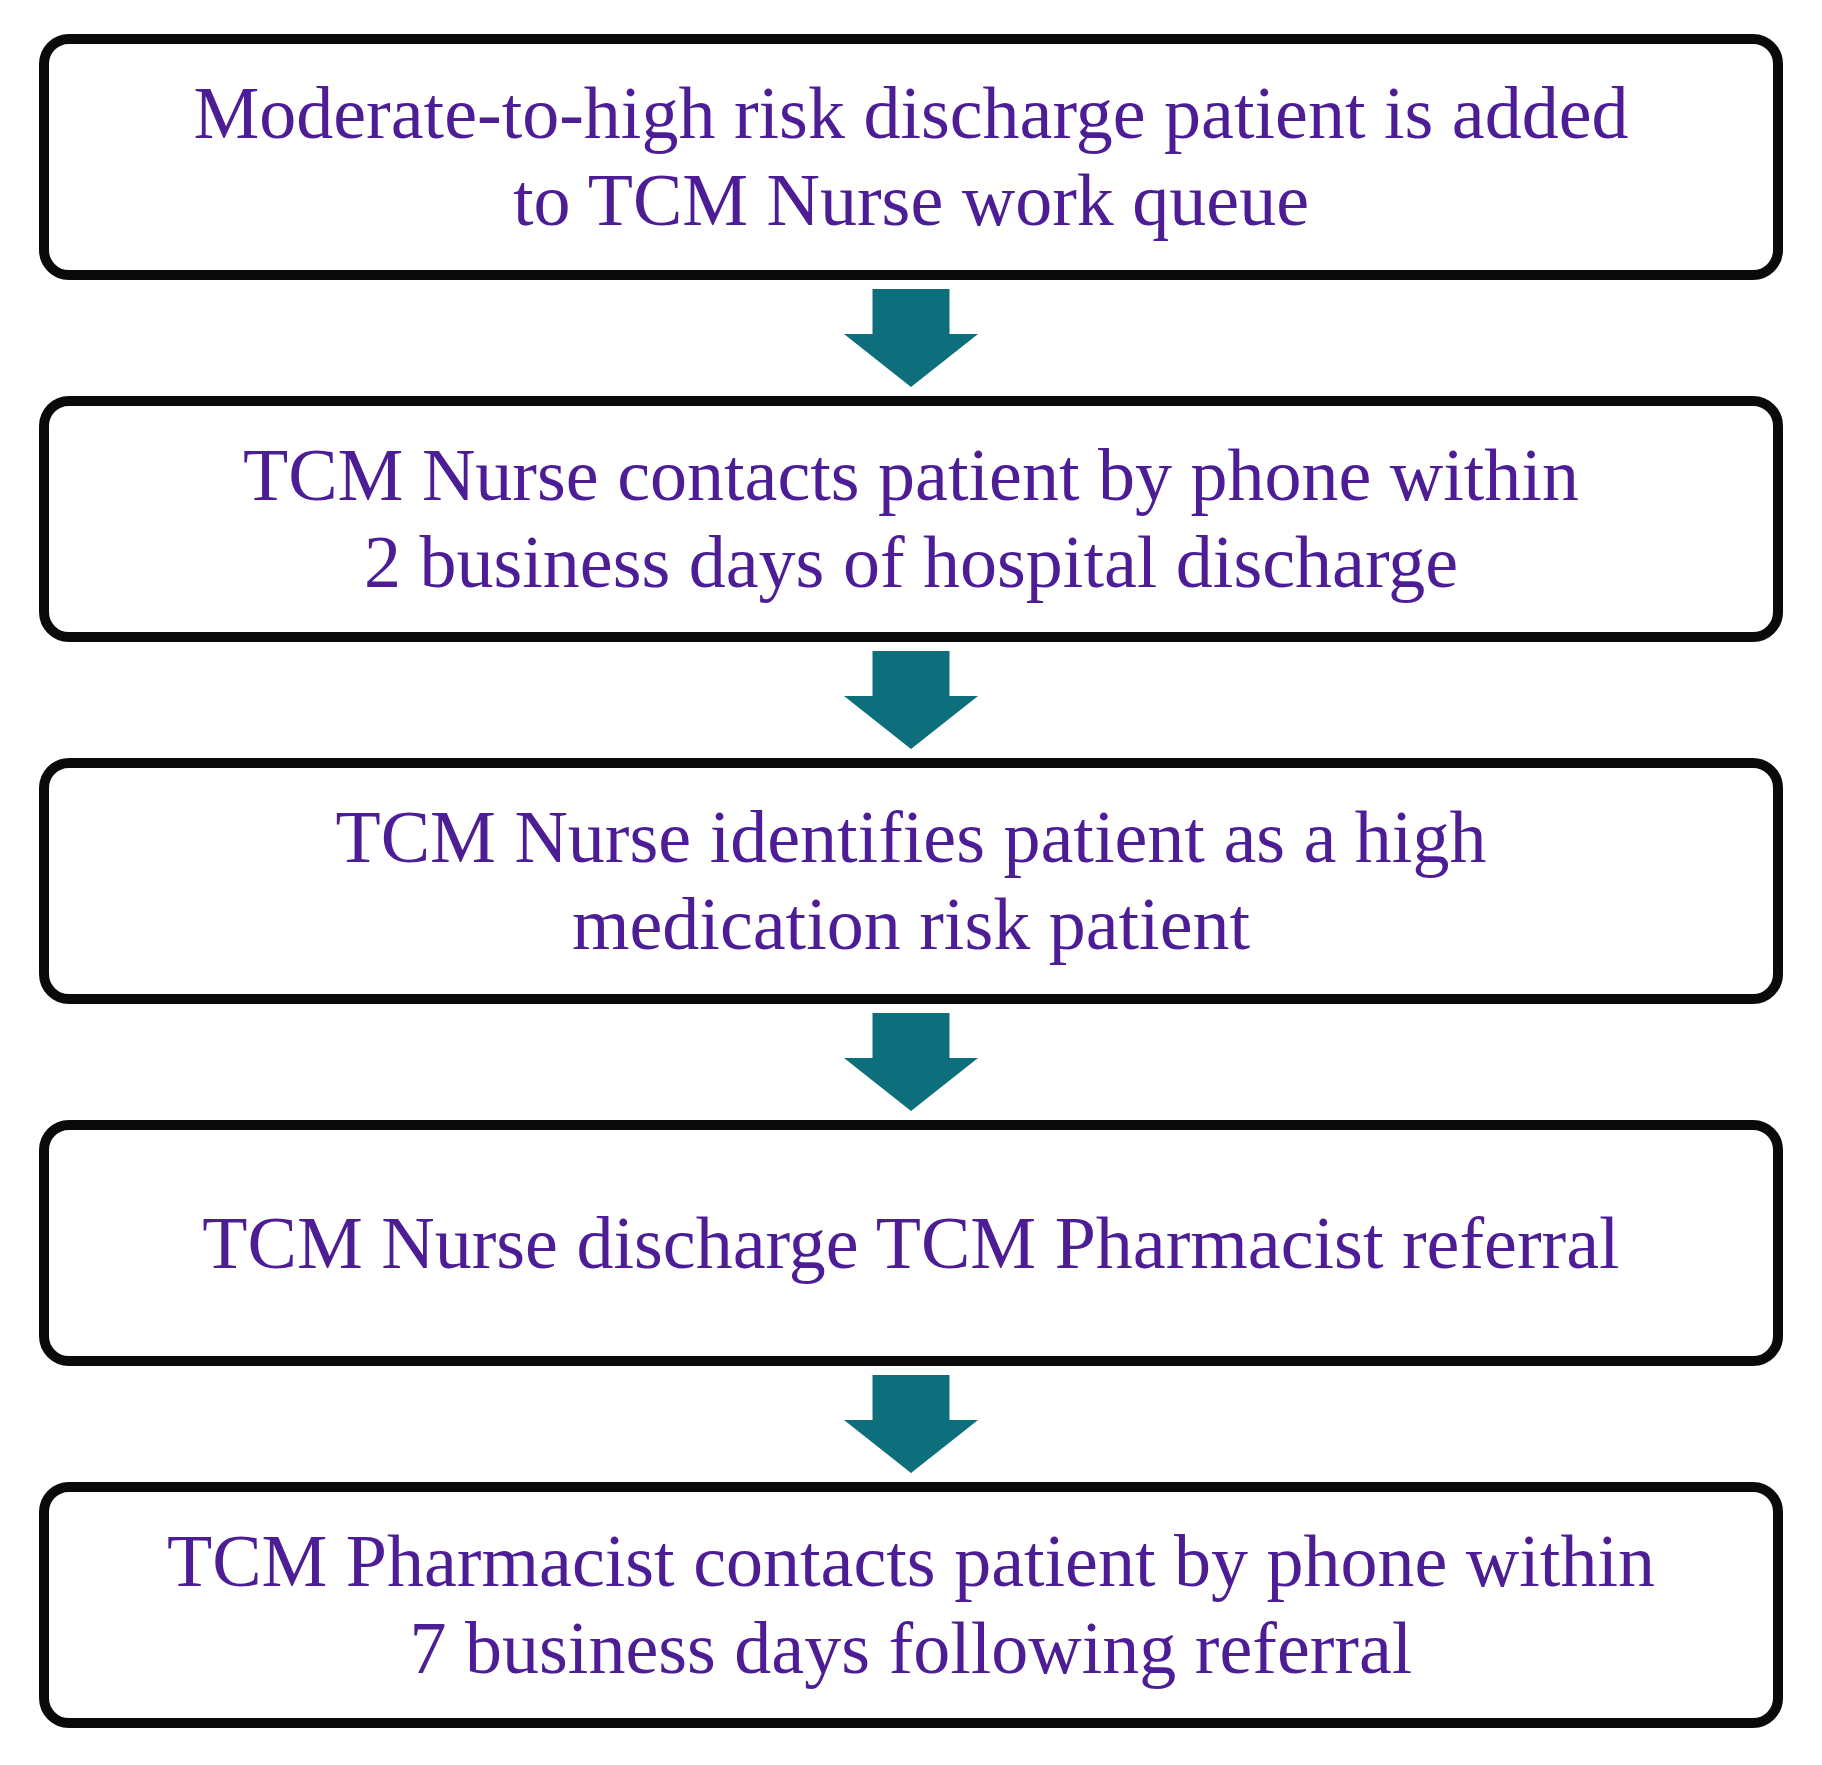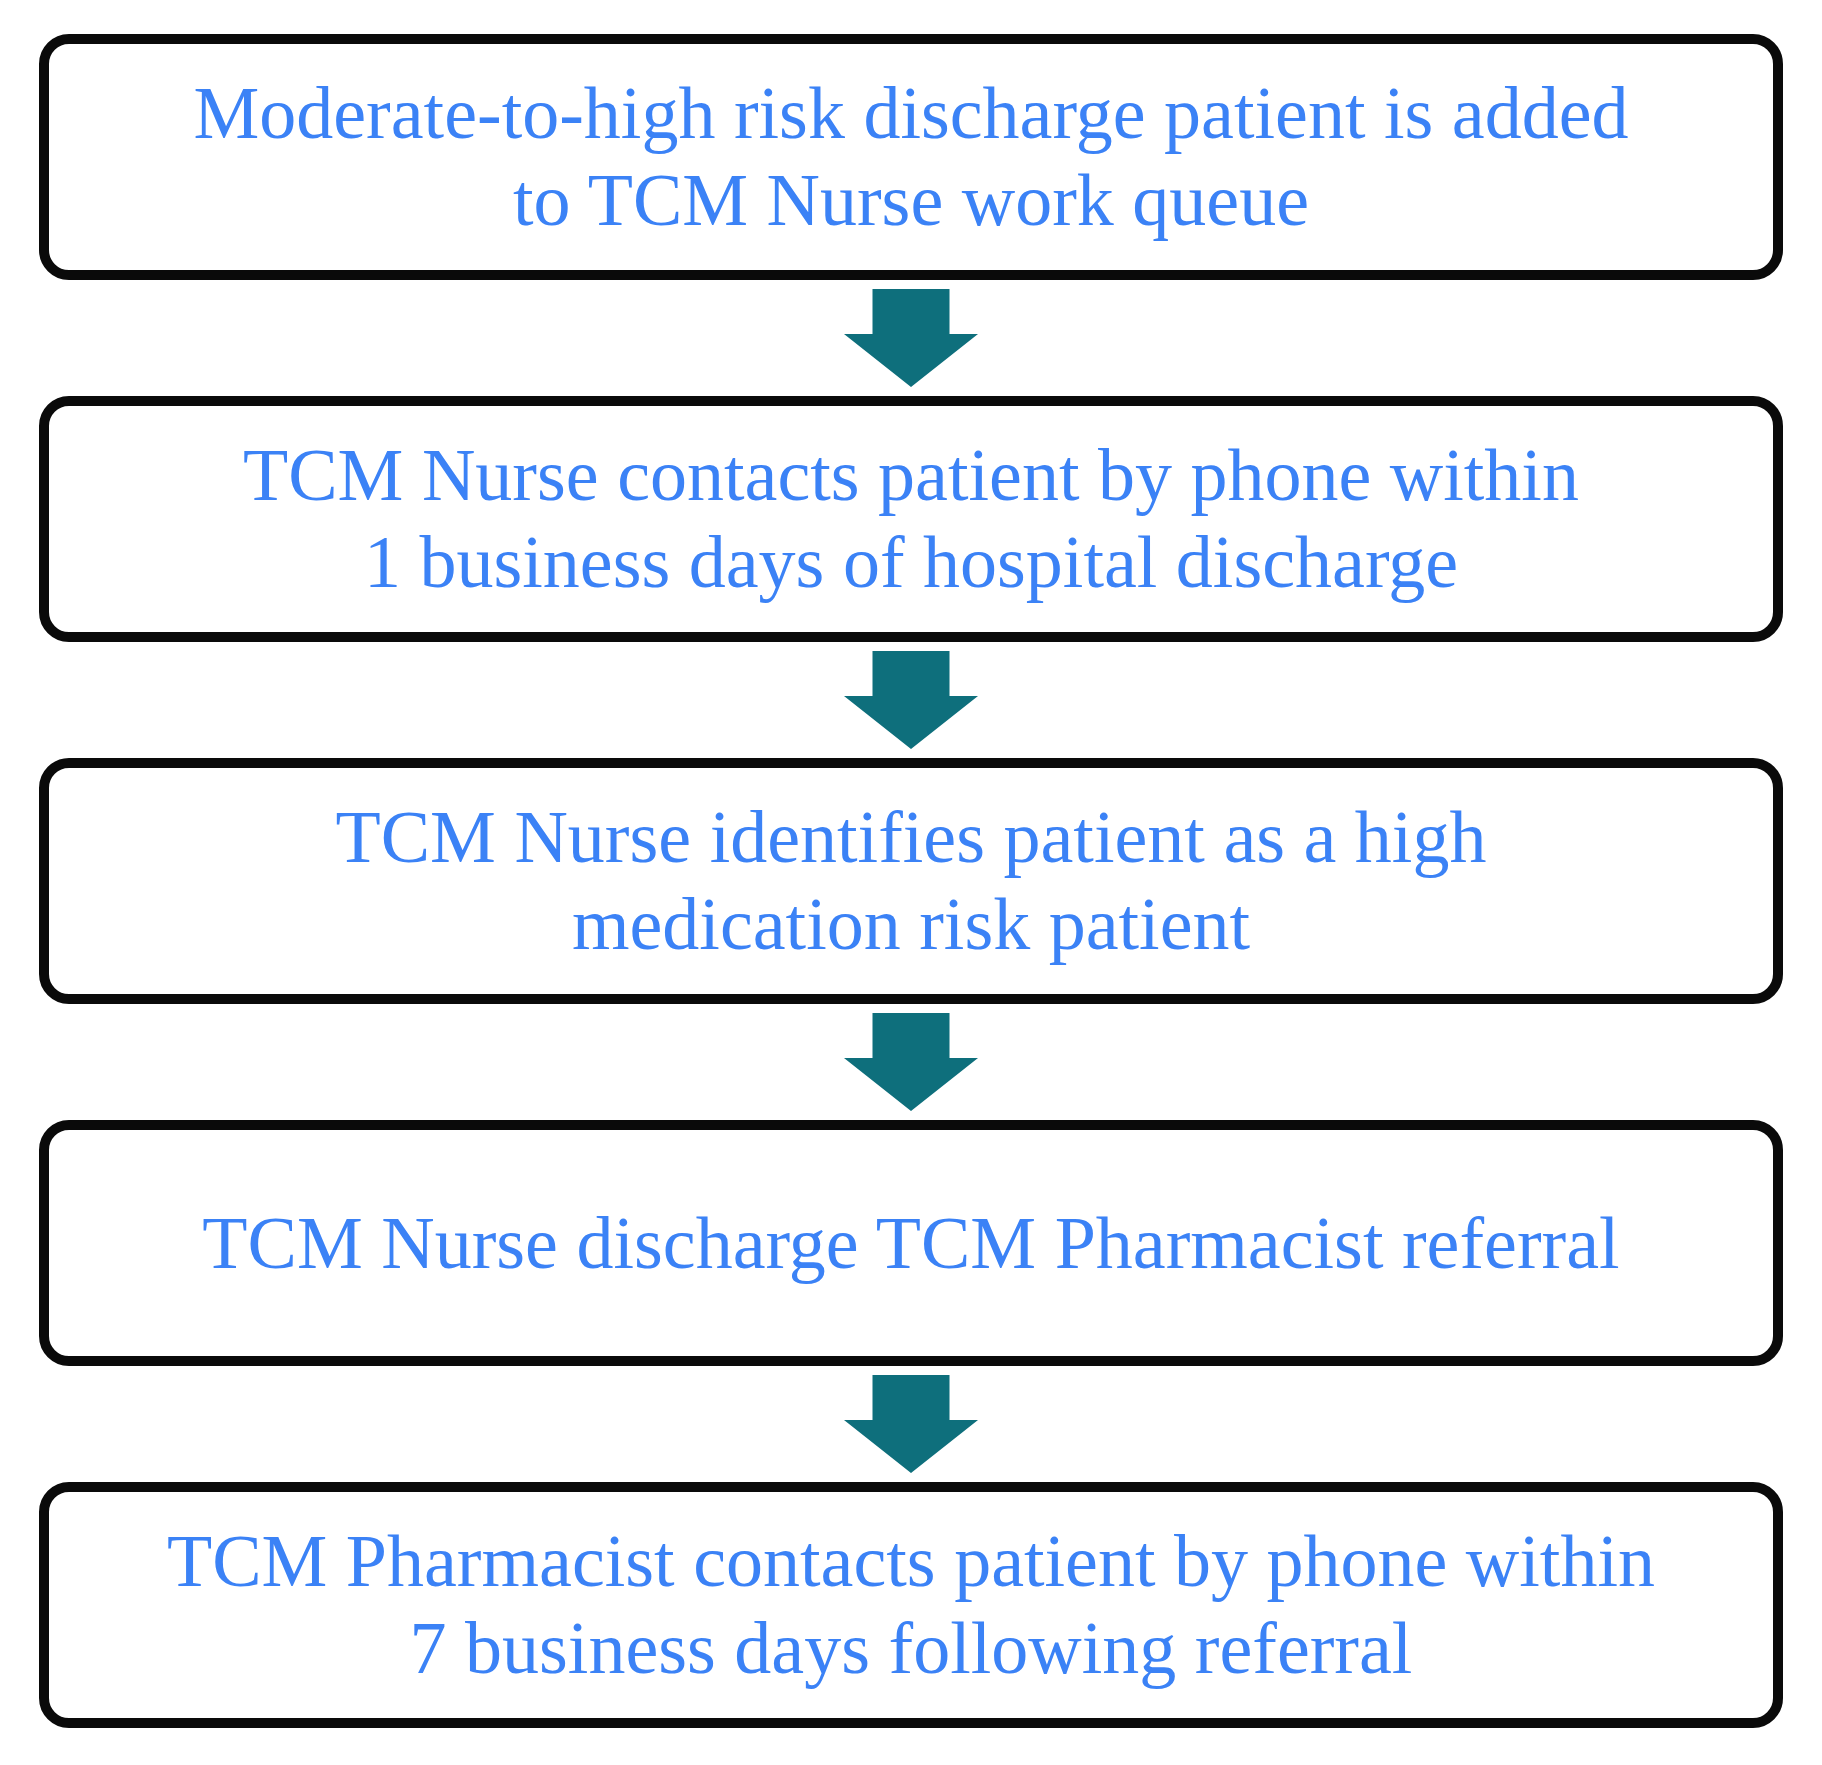--- a/index.html
+++ b/index.html
@@ -23,21 +23,21 @@
     border: 10px solid #0a0a0a;
     border-radius: 30px;
     display: flex;
     align-items: center;
     justify-content: center;
     text-align: center;
   }
   .flow-box-text {
     font-size: 74px;
     line-height: 1.17;
-    color: #3b82f6;
+    color: #4c1d95;
     white-space: pre-line;
     padding: 0 20px;
   }
   .arrow-gap {
     flex: none;
     height: 116px;
     display: flex;
     align-items: center;
     justify-content: center;
   }
@@ -54,21 +54,21 @@
   </div>
 
   <div class="arrow-gap">
     <svg class="arrow-svg" viewBox="0 0 134 98">
       <polygon points="28.5,0 105.5,0 105.5,45 134,45 67,98 0,45 28.5,45" fill="#0e6f7c"></polygon>
     </svg>
   </div>
 
   <div class="flow-box">
     <div class="flow-box-text">TCM Nurse contacts patient by phone within
-1 business days of hospital discharge</div>
+2 business days of hospital discharge</div>
   </div>
 
   <div class="arrow-gap">
     <svg class="arrow-svg" viewBox="0 0 134 98">
       <polygon points="28.5,0 105.5,0 105.5,45 134,45 67,98 0,45 28.5,45" fill="#0e6f7c"></polygon>
     </svg>
   </div>
 
   <div class="flow-box">
     <div class="flow-box-text">TCM Nurse identifies patient as a high

